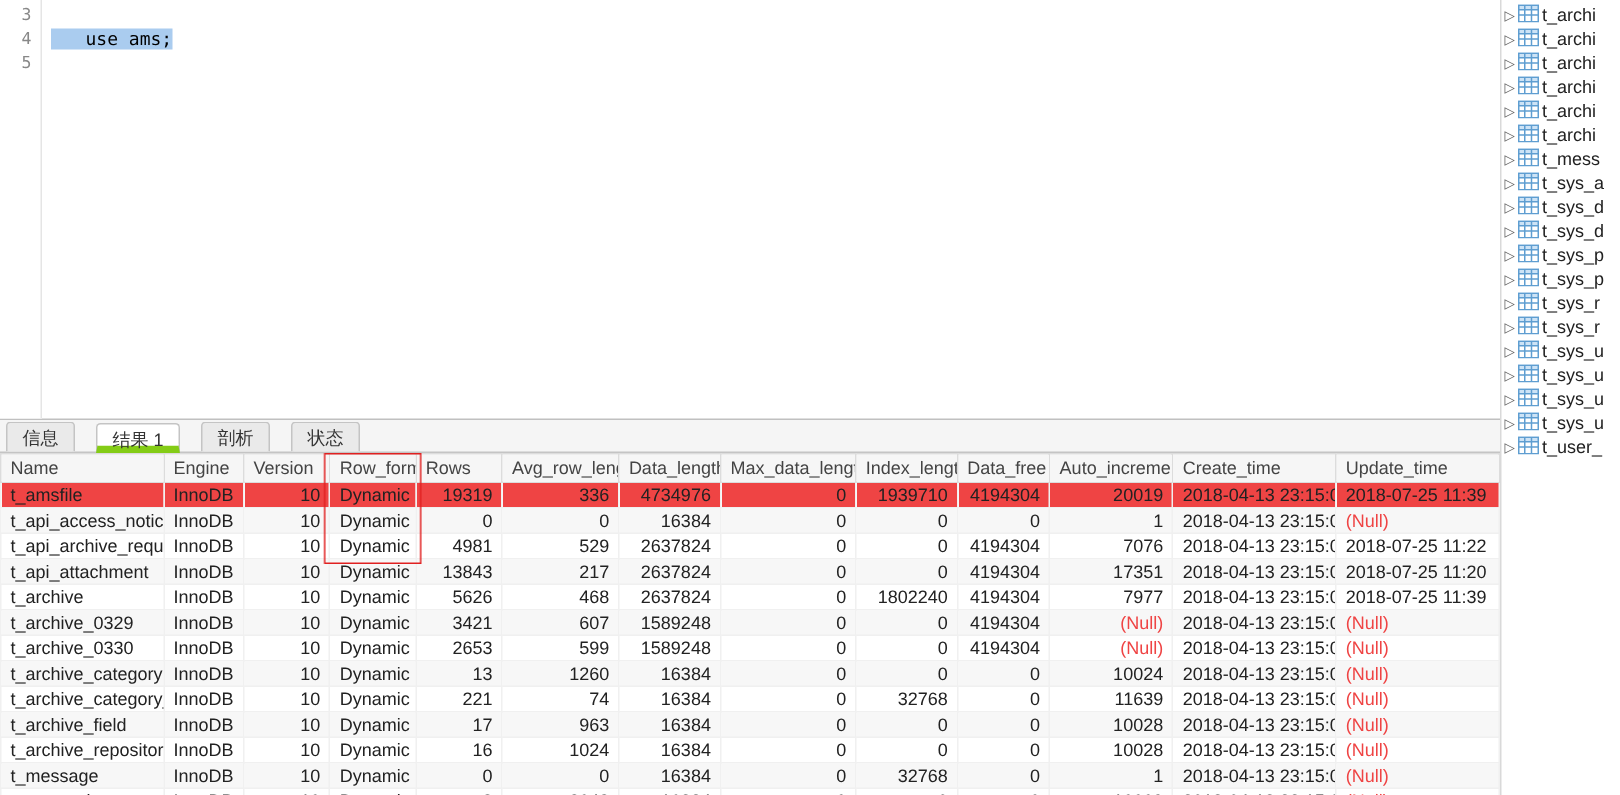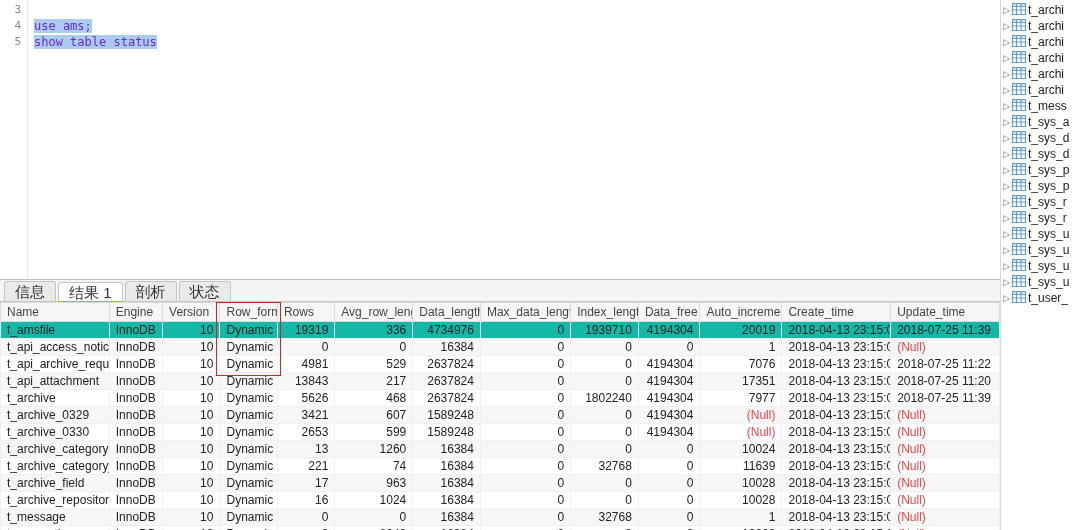--- a/index.html
+++ b/index.html
@@ -48,46 +48,47 @@
   .code {
     flex: 1;
     padding: 2px 6px;
     font-family: Consolas, monospace;
     font-size: 12px;
     line-height: 16px;
     white-space: pre;
   }
   .code .hl {
     background: #aaccef;
-    color: #6d28d9;
+    color: #000000;
+    padding-left: 23px;
   }
   .tabs {
     display: flex;
     background: #f5f5f5;
     border-bottom: 1px solid #c4c4c4;
     padding-left: 4px;
     height: 22px;
     align-items: flex-end;
   }
   .tab {
     background: #eaeaea;
     border: 1px solid #c4c4c4;
     border-bottom: none;
     padding: 2px 10px;
-    margin-right: 2px;
-    font-size: 15px;
+    margin-right: 14px;
+    font-size: 12px;
     color: #333;
     cursor: pointer;
     border-radius: 3px 3px 0 0;
     height: 20px;
     line-height: 16px;
   }
   .tab.active {
     background: #fff;
-    border-bottom: 1px solid #84cc16;
+    border-bottom: 5px solid #84cc16;
     position: relative;
     top: 1px;
   }
   .result-pane {
     flex: 1;
     overflow: auto;
     position: relative;
   }
   table.results {
     border-collapse: collapse;
@@ -110,21 +111,21 @@
   }
   table.results td {
     border: 1px solid #f0f0f0;
     padding: 1px 6px;
     white-space: nowrap;
     overflow: hidden;
     font-size: 12px;
     height: 16px;
   }
   table.results tr.selected td {
-    background: #14b8a6;
+    background: #ef4444;
   }
   table.results tr:nth-child(even):not(.selected) td {
     background: #f7f7f7;
   }
   .null-val {
     color: #ef4444;
     font-style: normal;
   }
   .num-col { text-align: right; }
   .highlight-col-header {
@@ -163,21 +164,21 @@
 <div class="app">
 
   <div class="left-pane">
 
     <div class="editor-area">
       <div class="gutter" id="gutter">
           <div class="ln">3</div>
           <div class="ln">4</div>
           <div class="ln">5</div>
         </div>
-      <div class="code" id="code"><div>&nbsp;</div><div><span class="hl">use ams;</span></div><div><span class="hl">show table status</span></div></div>
+      <div class="code" id="code"><div>&nbsp;</div><div><span class="hl">use ams;</span></div></div>
     </div>
 
     <div class="tabs" id="tabs">
         <div class="tab">信息</div>
         <div class="tab active">结果 1</div>
         <div class="tab">剖析</div>
         <div class="tab">状态</div>
       </div>
 
     <div class="result-pane" id="result-pane">

